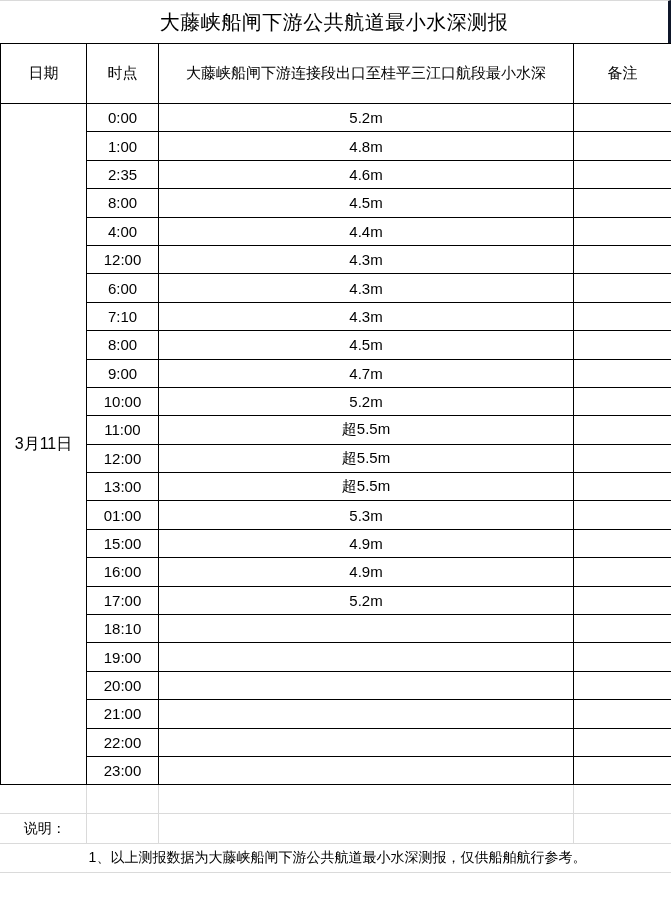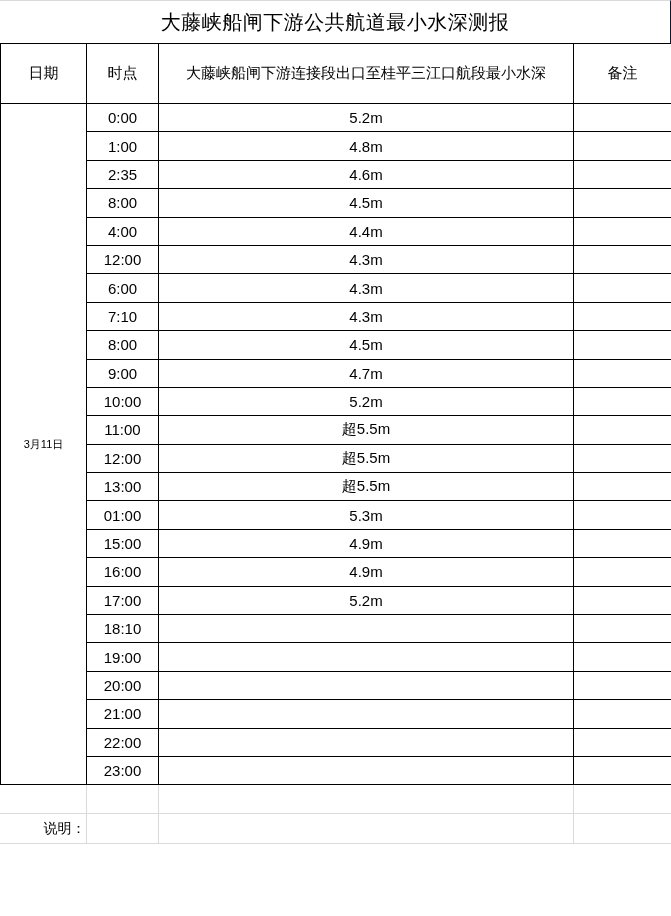--- a/index.html
+++ b/index.html
@@ -8,21 +8,21 @@
     font-family:"Liberation Sans",sans-serif;
     overflow:hidden;
   }
   .sheet{width:671px;}
 
   
   .title-row{
     box-sizing:border-box;
     height:43px;
     border-top:1px solid #dadada;
-    border-right:1px solid #0f172a;
+    border-right:3px solid #0f172a;
     display:flex;align-items:center;justify-content:center;
     font-size:20px;
     letter-spacing:0.5px;
   }
 
   
   table{border-collapse:collapse;table-layout:fixed;width:671px;}
   col.c-date{width:86px;}
   col.c-time{width:72px;}
   col.c-depth{width:415px;}
@@ -37,38 +37,38 @@
   }
   .main th{
     height:59px;
     font-weight:400;
     font-size:15px;
   }
   .main tbody td{
     height:27.4px;
     font-size:15px;
   }
-  .main td.date-cell{font-size:11px;}
+  .main td.date-cell{font-size:16px;}
 
   
   .notes td{
     padding:0;
     font-size:14px;
     vertical-align:middle;
     border-bottom:1px solid #dadada;
     overflow:visible;
   }
   .notes tr.r-blank td{height:28px;}
   .notes tr.r-label td{height:29px;}
   .notes tr.r-note1 td{height:28px;}
   .notes tr.r-note2 td{height:27px;}
   .notes td.v{border-right:1px solid #dadada;}
   .notes td.edge{border-right:1px solid #dadada;}
   .notes td.lefttext{
-    text-align:right;
+    text-align:center;
     padding-left:4px;
     white-space:nowrap;
   }
 </style>
 </head>
 <body>
 
 <div class="sheet">
 
   <div class="title-row">大藤峡船闸下游公共航道最小水深测报</div>
@@ -249,16 +249,19 @@
       <td class="v"></td>
       <td class="v"></td>
       <td class="edge"></td>
     </tr>
     <tr class="r-label">
       <td class="v lefttext">说明：</td>
       <td class="v"></td>
       <td class="v"></td>
       <td class="edge"></td>
     </tr>
+    <tr class="r-note1">
+      <td colspan="4" class="lefttext">1、以上测报数据为大藤峡船闸下游公共航道最小水深测报，仅供船舶航行参考。</td>
+    </tr>
   </tbody>
     </table>
 
 </div>
 
 </body></html>

